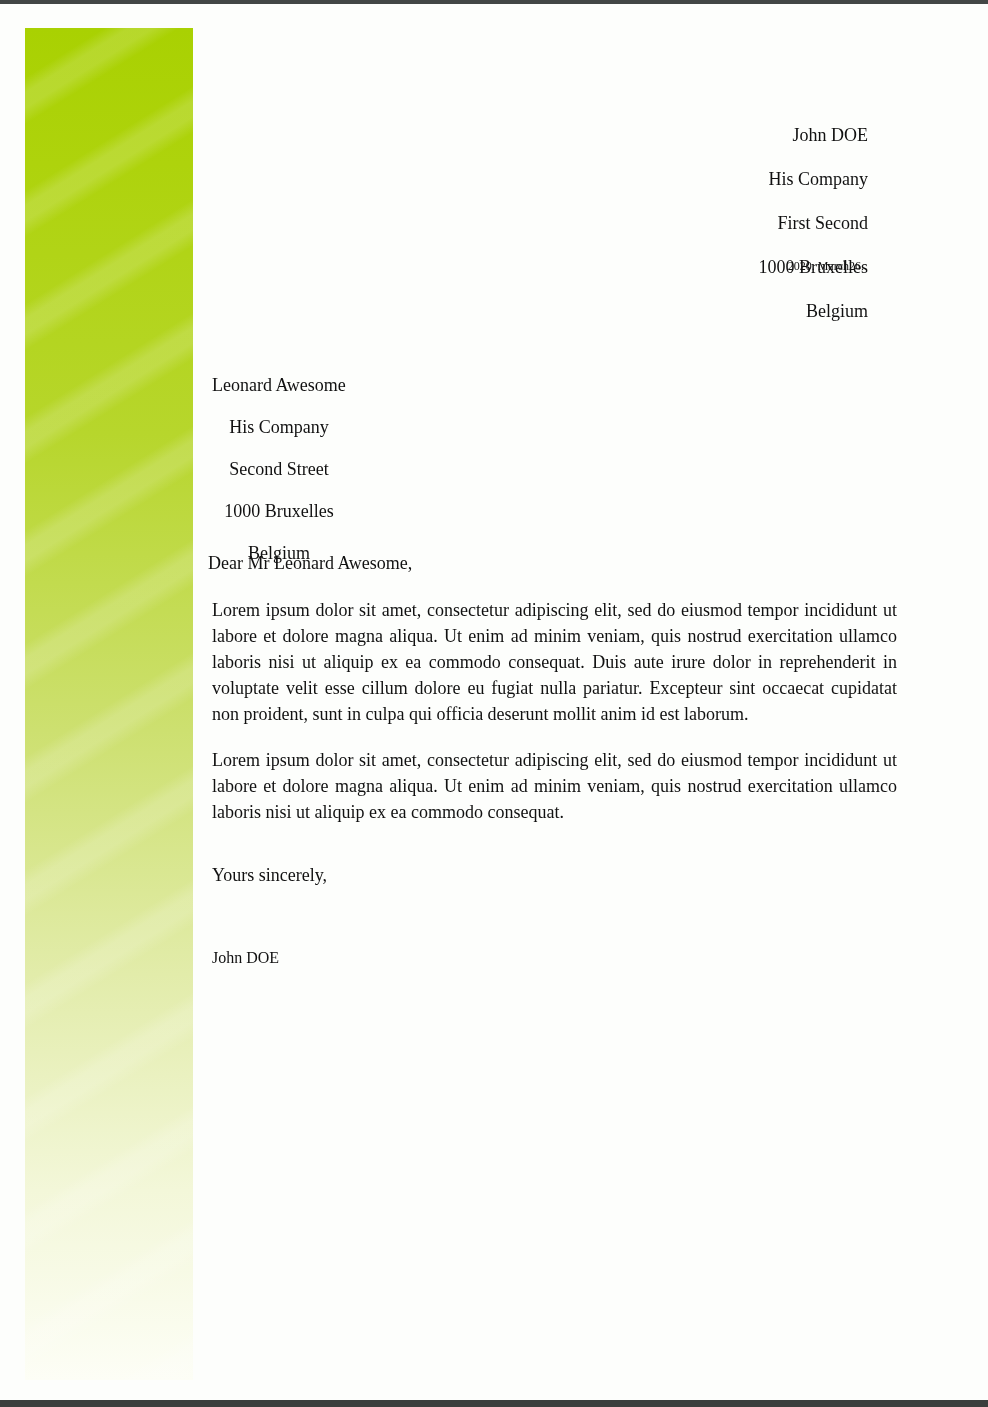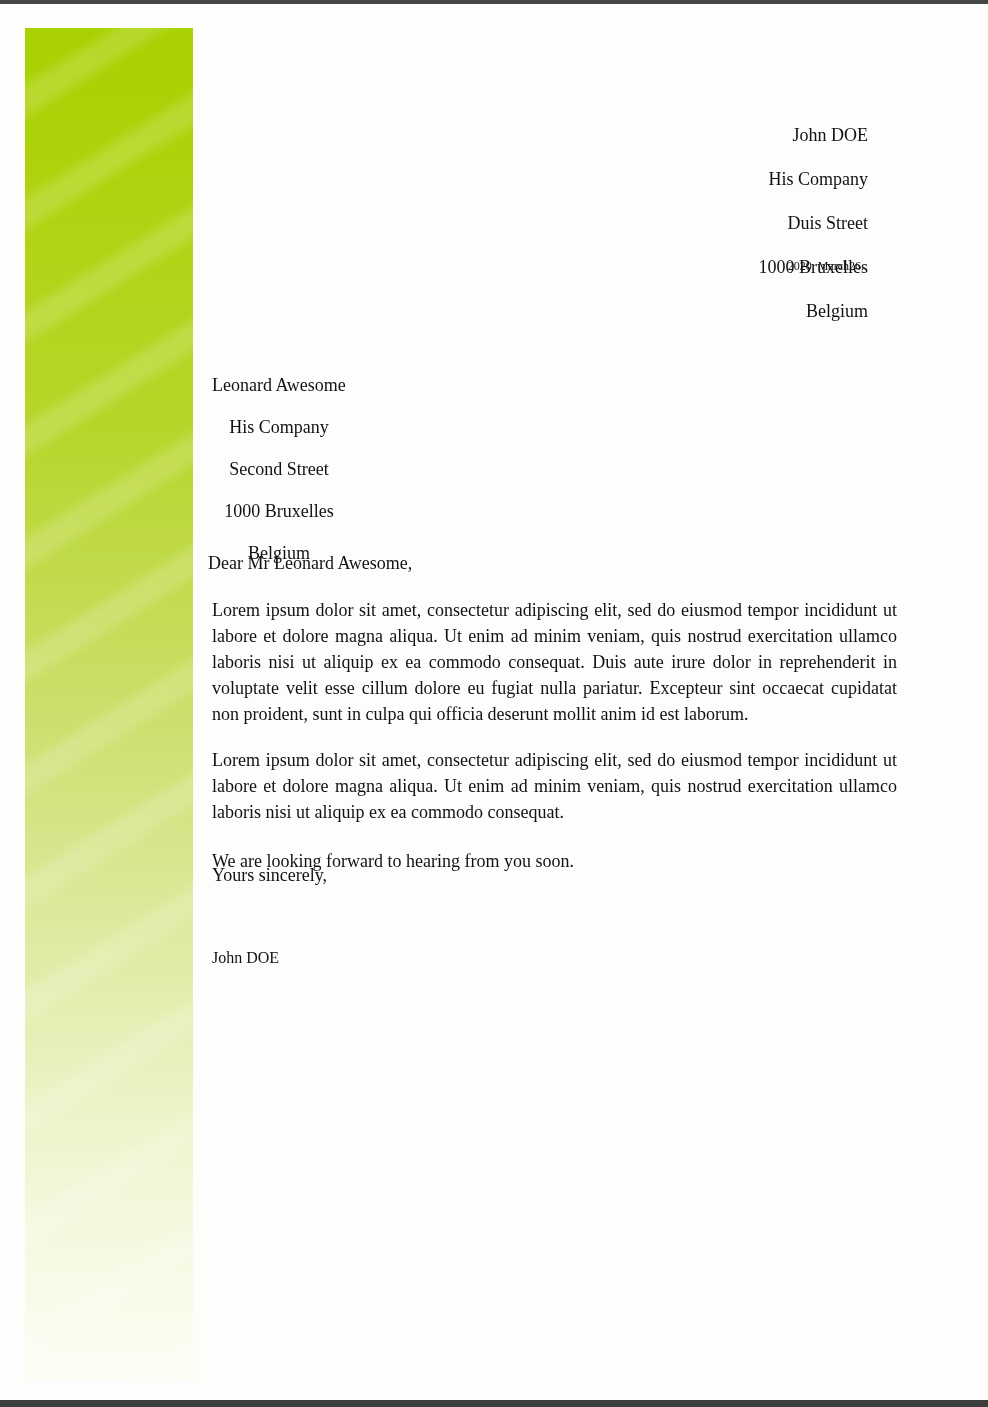--- a/index.html
+++ b/index.html
@@ -113,42 +113,41 @@
 
 <div class="page">
 
   <div class="border-bar top"></div>
 
   <div class="side-stripe"></div>
 
   <div class="txt sender-block">
     <span class="addr-line">John DOE</span>
     <span class="addr-line">His Company</span>
-    <span class="addr-line">Duis Street</span>
+    <span class="addr-line">First Second</span>
     <span class="addr-line">1000 Bruxelles</span>
     <span class="addr-line">Belgium</span>
   </div>
 
   <div class="txt date-line">2020. March26.</div>
 
   <div class="txt recipient-block">
     <span class="addr-line">Leonard Awesome</span>
     <span class="addr-line">His Company</span>
     <span class="addr-line">Second Street</span>
     <span class="addr-line">1000 Bruxelles</span>
     <span class="addr-line">Belgium</span>
   </div>
 
   <div class="txt salutation">Dear Mr Leonard Awesome,</div>
 
   <div class="txt body-par par-1">Lorem ipsum dolor sit amet, consectetur adipiscing elit, sed do eiusmod tempor incididunt ut labore et dolore magna aliqua. Ut enim ad minim veniam, quis nostrud exercitation ullamco laboris nisi ut aliquip ex ea commodo consequat. Duis aute irure dolor in reprehenderit in voluptate velit esse cillum dolore eu fugiat nulla pariatur. Excepteur sint occaecat cupidatat non proident, sunt in culpa qui officia deserunt mollit anim id est laborum.</div>
 
   <div class="txt body-par par-2">Lorem ipsum dolor sit amet, consectetur adipiscing elit, sed do eiusmod tempor incididunt ut labore et dolore magna aliqua. Ut enim ad minim veniam, quis nostrud exercitation ullamco laboris nisi ut aliquip ex ea commodo consequat.</div>
 
-  <div class="txt closing-line">We are looking forward to hearing from you soon.</div>
 
   <div class="txt valediction">Yours sincerely,</div>
 
   <div class="txt signature">John DOE</div>
 
   <div class="border-bar bottom"></div>
 
 </div>
 
 </body></html>

